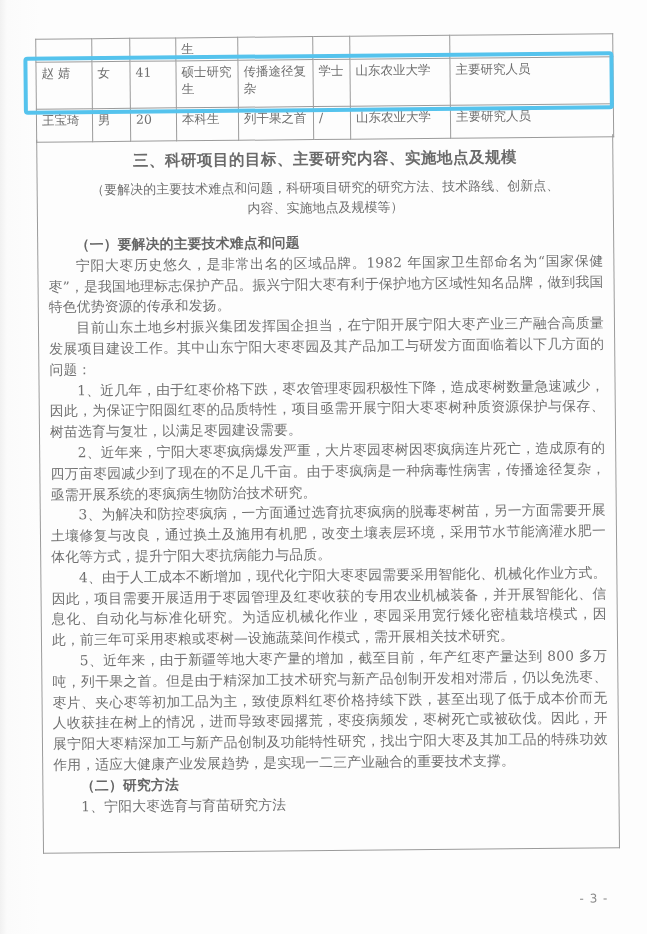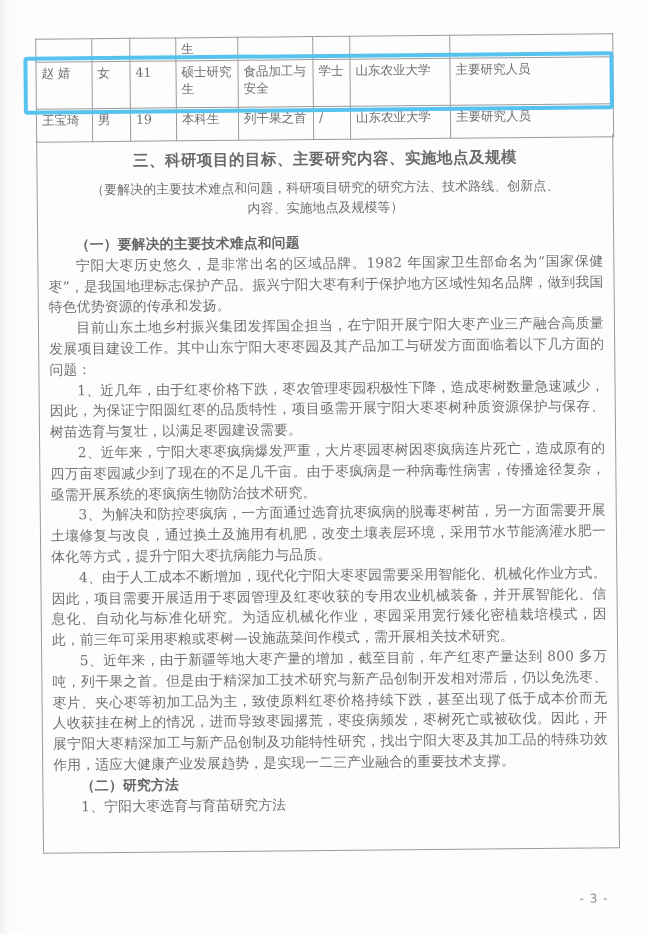--- a/index.html
+++ b/index.html
@@ -88,29 +88,29 @@
             <td></td>
             <td></td>
             <td></td>
             <td></td>
           </tr>
           <tr>
             <td>赵 婧</td>
             <td>女</td>
             <td>41</td>
             <td>硕士研究生</td>
-            <td>食品加工与安全</td>
+            <td>传播途径复杂</td>
             <td>学士</td>
             <td>山东农业大学</td>
             <td>主要研究人员</td>
           </tr>
           <tr>
             <td>王宝琦</td>
             <td>男</td>
-            <td>19</td>
+            <td>20</td>
             <td>本科生</td>
             <td>列干果之首</td>
             <td>/</td>
             <td>山东农业大学</td>
             <td>主要研究人员</td>
           </tr>
         </tbody>
     </table>
 
     <div class="highlight-box"></div>

